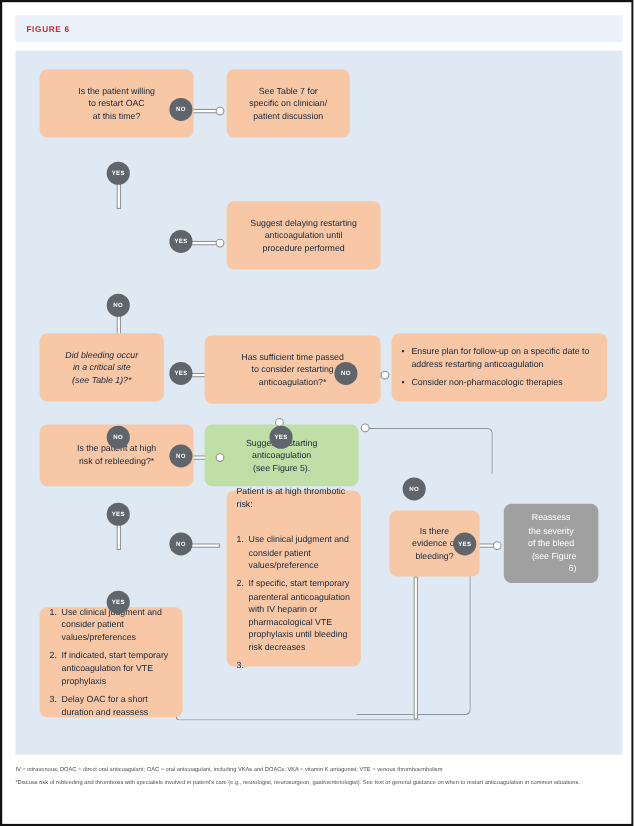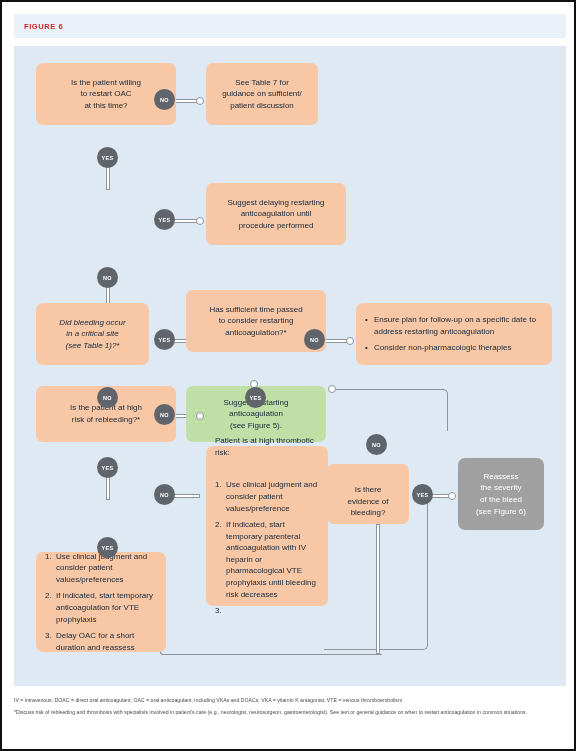--- a/index.html
+++ b/index.html
@@ -27,21 +27,21 @@
   }
   
   .box{
     position:absolute;border-radius:7px;box-sizing:border-box;
     display:flex;flex-direction:column;justify-content:center;
     color:#15263a;font-size:8px;line-height:1.45;z-index:3;
   }
   .peach{background:#f7c7a6;}
   .green{background:#bfdfa6;}
   .gray{background:#a0a0a0;}
-  .center{align-items:center;text-align:center;padding:5px 2px;}
+  .center{align-items:center;text-align:center;padding:5px 20px;}
   .left{align-items:flex-start;text-align:left;padding:7px 8px 7px 9px;}
 
   
   .nlist{margin:0;padding:0;list-style:none;width:100%;}
   .nlist li{display:flex;margin-bottom:5px;}
   .nlist li:last-child{margin-bottom:0;}
   .nlist .num{width:11px;flex:0 0 11px;}
   .nlist .txt{flex:1;}
   .blist{margin:0;padding:0;list-style:none;width:100%;}
   .blist li{display:flex;margin-bottom:5px;}
@@ -120,36 +120,36 @@
 
     <div class="elbow" style="left:146px;top:600px;width:222px;height:9px;border-top:none;border-right:none;border-bottom-left-radius:3px;"></div>
 
     <div class="box peach center" style="left:22px;top:17px;width:140px;height:62px;">
       <div>Is the patient willing</div>
       <div>to restart OAC</div>
       <div>at this time?</div>
     </div>
     <div class="box peach center" style="left:192px;top:17px;width:112px;height:62px;">
       <div>See Table 7 for</div>
-      <div>guidance on sufficient/</div>
+      <div>specific on clinician/</div>
       <div>patient discussion</div>
     </div>
 
     <div class="box peach center" style="left:192px;top:137px;width:140px;height:62px;">
       <div>Suggest delaying restarting</div>
       <div>anticoagulation until</div>
       <div>procedure performed</div>
     </div>
 
     <div class="box peach center" style="left:22px;top:257px;width:113px;height:62px;font-style:italic;">
       <div>Did bleeding occur</div>
       <div>in a critical site</div>
       <div>(see Table 1)?*</div>
     </div>
-    <div class="box peach center" style="left:172px;top:244px;width:140px;height:62px;">
+    <div class="box peach center" style="left:172px;top:259px;width:160px;height:62px;">
       <div>Has sufficient time passed</div>
       <div>to consider restarting</div>
       <div>anticoagulation?*</div>
     </div>
     <div class="box peach left" style="left:342px;top:257px;width:196px;height:62px;">
       <ul class="blist">
         <li>
           <span class="bullet">•</span>
           <span class="txt">Ensure plan for follow-up on a specific date to address restarting anticoagulation</span>
         </li>
@@ -173,35 +173,35 @@
 
     <div class="box peach left" style="left:192px;top:400px;width:122px;height:160px;">
       <div class="intro">Patient is at high thrombotic risk:</div>
       <ul class="nlist">
         <li>
           <span class="num">1.</span>
           <span class="txt">Use clinical judgment and consider patient values/preference</span>
         </li>
         <li>
           <span class="num">2.</span>
-          <span class="txt">If indicated, start temporary parenteral anticoagulation with IV heparin or pharmacological VTE prophylaxis  until bleeding risk decreases</span>
+          <span class="txt">If specific, start temporary parenteral anticoagulation with IV heparin or pharmacological VTE prophylaxis  until bleeding risk decreases</span>
         </li>
         <li>
           <span class="num">3.</span>
         </li>
       </ul>
     </div>
 
-    <div class="box peach center" style="left:313px;top:418px;width:82px;height:60px;justify-content:flex-end;">
+    <div class="box peach center" style="left:340px;top:418px;width:82px;height:60px;">
       <div>Is there</div>
       <div>evidence of</div>
       <div>bleeding?</div>
     </div>
 
-    <div class="box gray center" style="left:444px;top:412px;width:86px;height:72px;color:#ffffff;">
+    <div class="box gray center" style="left:444px;top:412px;width:86px;height:72px;color:#ffffff;text-align:right;">
       <div>Reassess</div>
       <div>the severity</div>
       <div>of the bleed</div>
       <div>(see Figure 6)</div>
     </div>
 
     <div class="box peach left" style="left:22px;top:506px;width:130px;height:100px;">
       <ul class="nlist">
         <li>
           <span class="num">1.</span>

